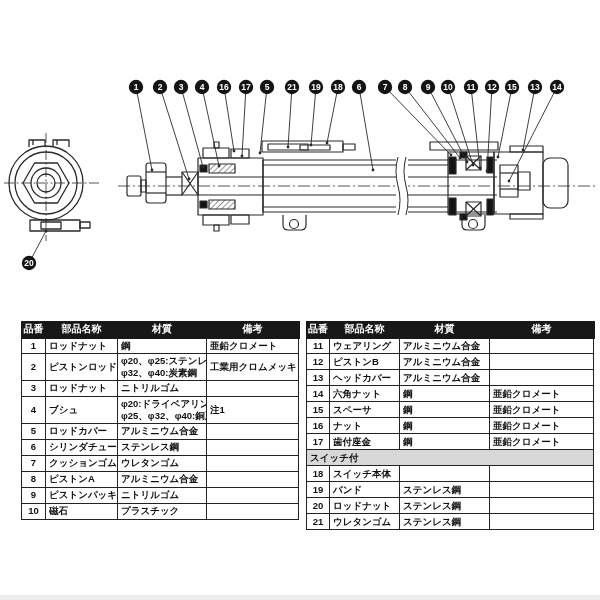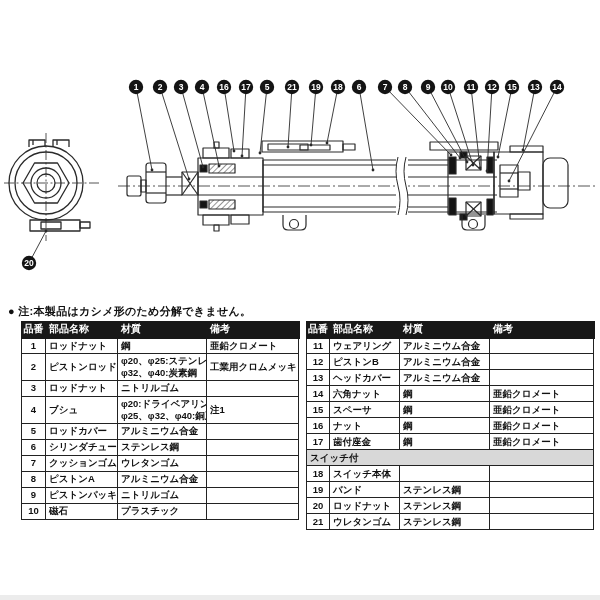--- a/index.html
+++ b/index.html
@@ -5,21 +5,21 @@
   html,body{margin:0;padding:0;background:#fff;}
   .page{position:relative;width:600px;height:600px;background:#fff;overflow:hidden;
         font-family:"Liberation Sans","DejaVu Sans",sans-serif;color:#111;}
   .diagram{position:absolute;top:0;left:0;width:600px;height:305px;}
   .note-main{position:absolute;top:304px;left:8px;font-size:11px;font-weight:bold;letter-spacing:.3px;}
   .tables-row{position:absolute;top:321px;left:21px;display:flex;gap:7px;align-items:flex-start;border-radius:28px;}
   table{border-collapse:collapse;table-layout:fixed;font-size:9.5px;font-weight:600;}
   table.left{width:277px;}
   table.right{width:287px;}
   th,td{border:1px solid #222;padding:1px 3px;line-height:1.25;overflow:hidden;white-space:nowrap;}
-  th{background:var(--header-bg,#181818);color:#fff;font-size:10px;font-weight:700;text-align:left;height:13px;border-color:#181818;outline:1px solid #181818;}
+  th{background:var(--header-bg,#181818);color:#fff;font-size:10px;font-weight:700;text-align:center;height:13px;border-color:#181818;outline:1px solid #181818;}
   th.no{text-align:center;padding:1px 0;}
   td{height:13px;vertical-align:middle;}
   td.no{text-align:center;padding:1px 0;}
   td.section{background:var(--section-bg,#d8d8d8);font-weight:700;margin-left:32px;}
   .footnote{position:absolute;top:521px;left:22px;font-size:10px;font-weight:600;}
   .scan-edge{position:absolute;left:0;bottom:0;width:600px;height:5px;background:#ececec;}
 </style>
 </head>
 <body>
 
@@ -235,21 +235,20 @@
           <circle cx="557" cy="87" r="7.2" fill="#141414"></circle>
           <text x="557" y="90.1" text-anchor="middle" font-size="8.5" font-weight="bold" fill="#fff">14</text>
           <line x1="29" y1="263" x2="46" y2="231" stroke="#2a2a2a" stroke-width="0.9"></line>
           <circle cx="46" cy="231" r="1.4" fill="#2a2a2a"></circle>
           <circle cx="29" cy="263" r="7.2" fill="#141414"></circle>
           <text x="29" y="266.1" text-anchor="middle" font-size="8.5" font-weight="bold" fill="#fff">20</text>
         </g>
     </svg>
   </div>
 
-  <div class="note-main">● 注:本製品はカシメ形のため分解できません。</div>
 
   <div class="tables-row">
 
     <table class="left">
       <colgroup>
           <col style="width:24px">
           <col style="width:72px">
           <col style="width:89px">
           <col style="width:92px">
         </colgroup>

